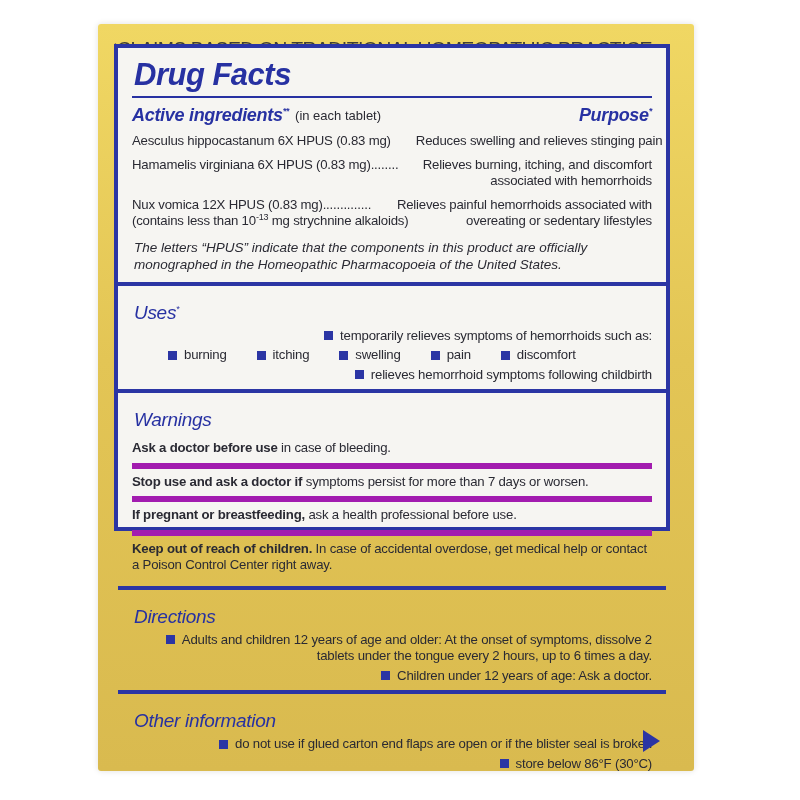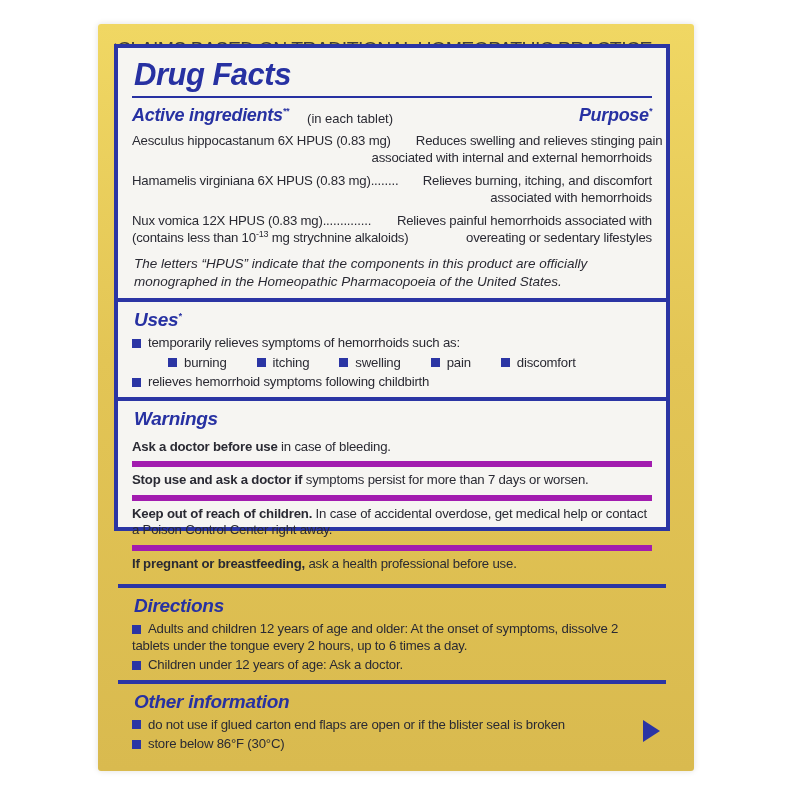--- a/index.html
+++ b/index.html
@@ -25,21 +25,21 @@
   .section{padding:4px 14px 6px 14px;}
   .section + .section{border-top:4px solid #2b35a4;}
 
   
   .df-title{
     color:#2731a2;font-style:italic;font-weight:bold;
     font-size:31px;letter-spacing:-0.5px;
     margin:6px 0 4px 2px;line-height:34px;
   }
   .df-rule{border-bottom:2.5px solid #2731a2;margin:0 0 7px 0;}
-  .ai-head{display:flex;align-items:flex-end;gap:12px;}
+  .ai-head{display:flex;align-items:center;}
   .h-blue{color:#2731a2;font-style:italic;font-weight:bold;font-size:18px;letter-spacing:-0.3px;}
   .ai-note{font-size:13px;margin-left:6px;}
   .purpose{margin-left:auto;}
   sup{font-size:9px;vertical-align:super;line-height:0;}
   .body-txt{font-size:13.2px;line-height:16.5px;letter-spacing:-0.2px;}
   .ing{margin-top:7px;}
   .ing-row1{display:flex;align-items:baseline;}
   .ing-name{white-space:nowrap;}
   .ing-dots{flex:1 1 auto;min-width:0;overflow:hidden;white-space:nowrap;}
   .ing-p1{white-space:nowrap;margin-left:25px;}
@@ -47,27 +47,27 @@
   .ing-row2-flex{display:flex;align-items:baseline;gap:19px;}
   .ing-note{white-space:nowrap;}
   .ing-p2{margin-left:auto;white-space:nowrap;}
   .hpus{font-style:italic;font-size:13.5px;line-height:17.5px;margin:9px 0 2px 2px;}
 
   
   .sq{
     display:inline-block;width:9px;height:9px;background:#2b35a4;
     margin-right:7px;vertical-align:baseline;position:relative;top:0.5px;
   }
-  .bullet-line{margin-top:3px;}
+  .bullet-line{margin-top:3px;text-align:right;}
   .symptom-row{display:flex;gap:15px 30px;margin:3px 0 2px 36px;}
   .symptom{white-space:nowrap;}
 
   
-  .sec-h{color:#2731a2;font-style:italic;font-weight:bold;font-size:19px;
-    letter-spacing:-0.3px;margin:3px 0 4px 2px;line-height:22px;}
+  .sec-h{color:#2731a2;font-style:italic;font-weight:normal;font-size:19px;
+    letter-spacing:-0.3px;margin:12px 0 4px 2px;line-height:22px;}
 
   
   .warn-item{padding:5px 0 6px 0;border-bottom:6px solid #a21caf;}
   .warn-item:last-child{border-bottom:none;}
   .warn-bold{font-weight:bold;}
 
   
   .other-section{position:relative;}
   .arrow-right{
     position:absolute;right:6px;top:36px;width:0;height:0;
@@ -96,21 +96,20 @@
         <span class="ai-note">(in each tablet)</span>
         <span class="h-blue purpose"><span>Purpose</span><sup>*</sup></span>
       </div>
 
       <div class="ing body-txt">
         <div class="ing-row1">
           <span class="ing-name">Aesculus hippocastanum 6X HPUS (0.83 mg)</span>
           <span class="ing-dots">........................................................................</span>
           <span class="ing-p1">Reduces swelling and relieves stinging pain</span>
         </div>
-        <div class="ing-row2">associated with internal and external hemorrhoids</div>
       </div>
 
       <div class="ing body-txt">
         <div class="ing-row1">
           <span class="ing-name">Hamamelis virginiana 6X HPUS (0.83 mg)</span>
           <span class="ing-dots">........................................................................</span>
           <span class="ing-p1">Relieves burning, itching, and discomfort</span>
         </div>
         <div class="ing-row2">associated with hemorrhoids</div>
       </div>
@@ -143,22 +142,22 @@
         <span class="symptom"><span class="sq"></span><span>pain</span></span>
         <span class="symptom"><span class="sq"></span><span>discomfort</span></span>
       </div>
       <div class="body-txt bullet-line"><span class="sq"></span><span>relieves hemorrhoid symptoms following childbirth</span></div>
     </div>
 
     <div class="section">
       <div class="sec-h">Warnings</div>
       <div class="warn-item body-txt"><span class="warn-bold">Ask a doctor before use</span><span> in case of bleeding.</span></div>
       <div class="warn-item body-txt"><span class="warn-bold">Stop use and ask a doctor if</span><span> symptoms persist for more than 7 days or worsen.</span></div>
+      <div class="warn-item body-txt"><span class="warn-bold">If pregnant or breastfeeding,</span><span> ask a health professional before use.</span></div>
       <div class="warn-item body-txt"><span class="warn-bold">Keep out of reach of children.</span><span> In case of accidental overdose, get medical help or contact a Poison Control Center right away.</span></div>
-      <div class="warn-item body-txt"><span class="warn-bold">If pregnant or breastfeeding,</span><span> ask a health professional before use.</span></div>
     </div>
 
     <div class="section">
       <div class="sec-h">Directions</div>
       <div class="body-txt bullet-line"><span class="sq"></span><span>Adults and children 12 years of age and older: At the onset of symptoms, dissolve 2 tablets under the tongue every 2 hours, up to 6 times a day.</span></div>
       <div class="body-txt bullet-line"><span class="sq"></span><span>Children under 12 years of age: Ask a doctor.</span></div>
     </div>
 
     <div class="section other-section">
       <div class="sec-h">Other information</div>

